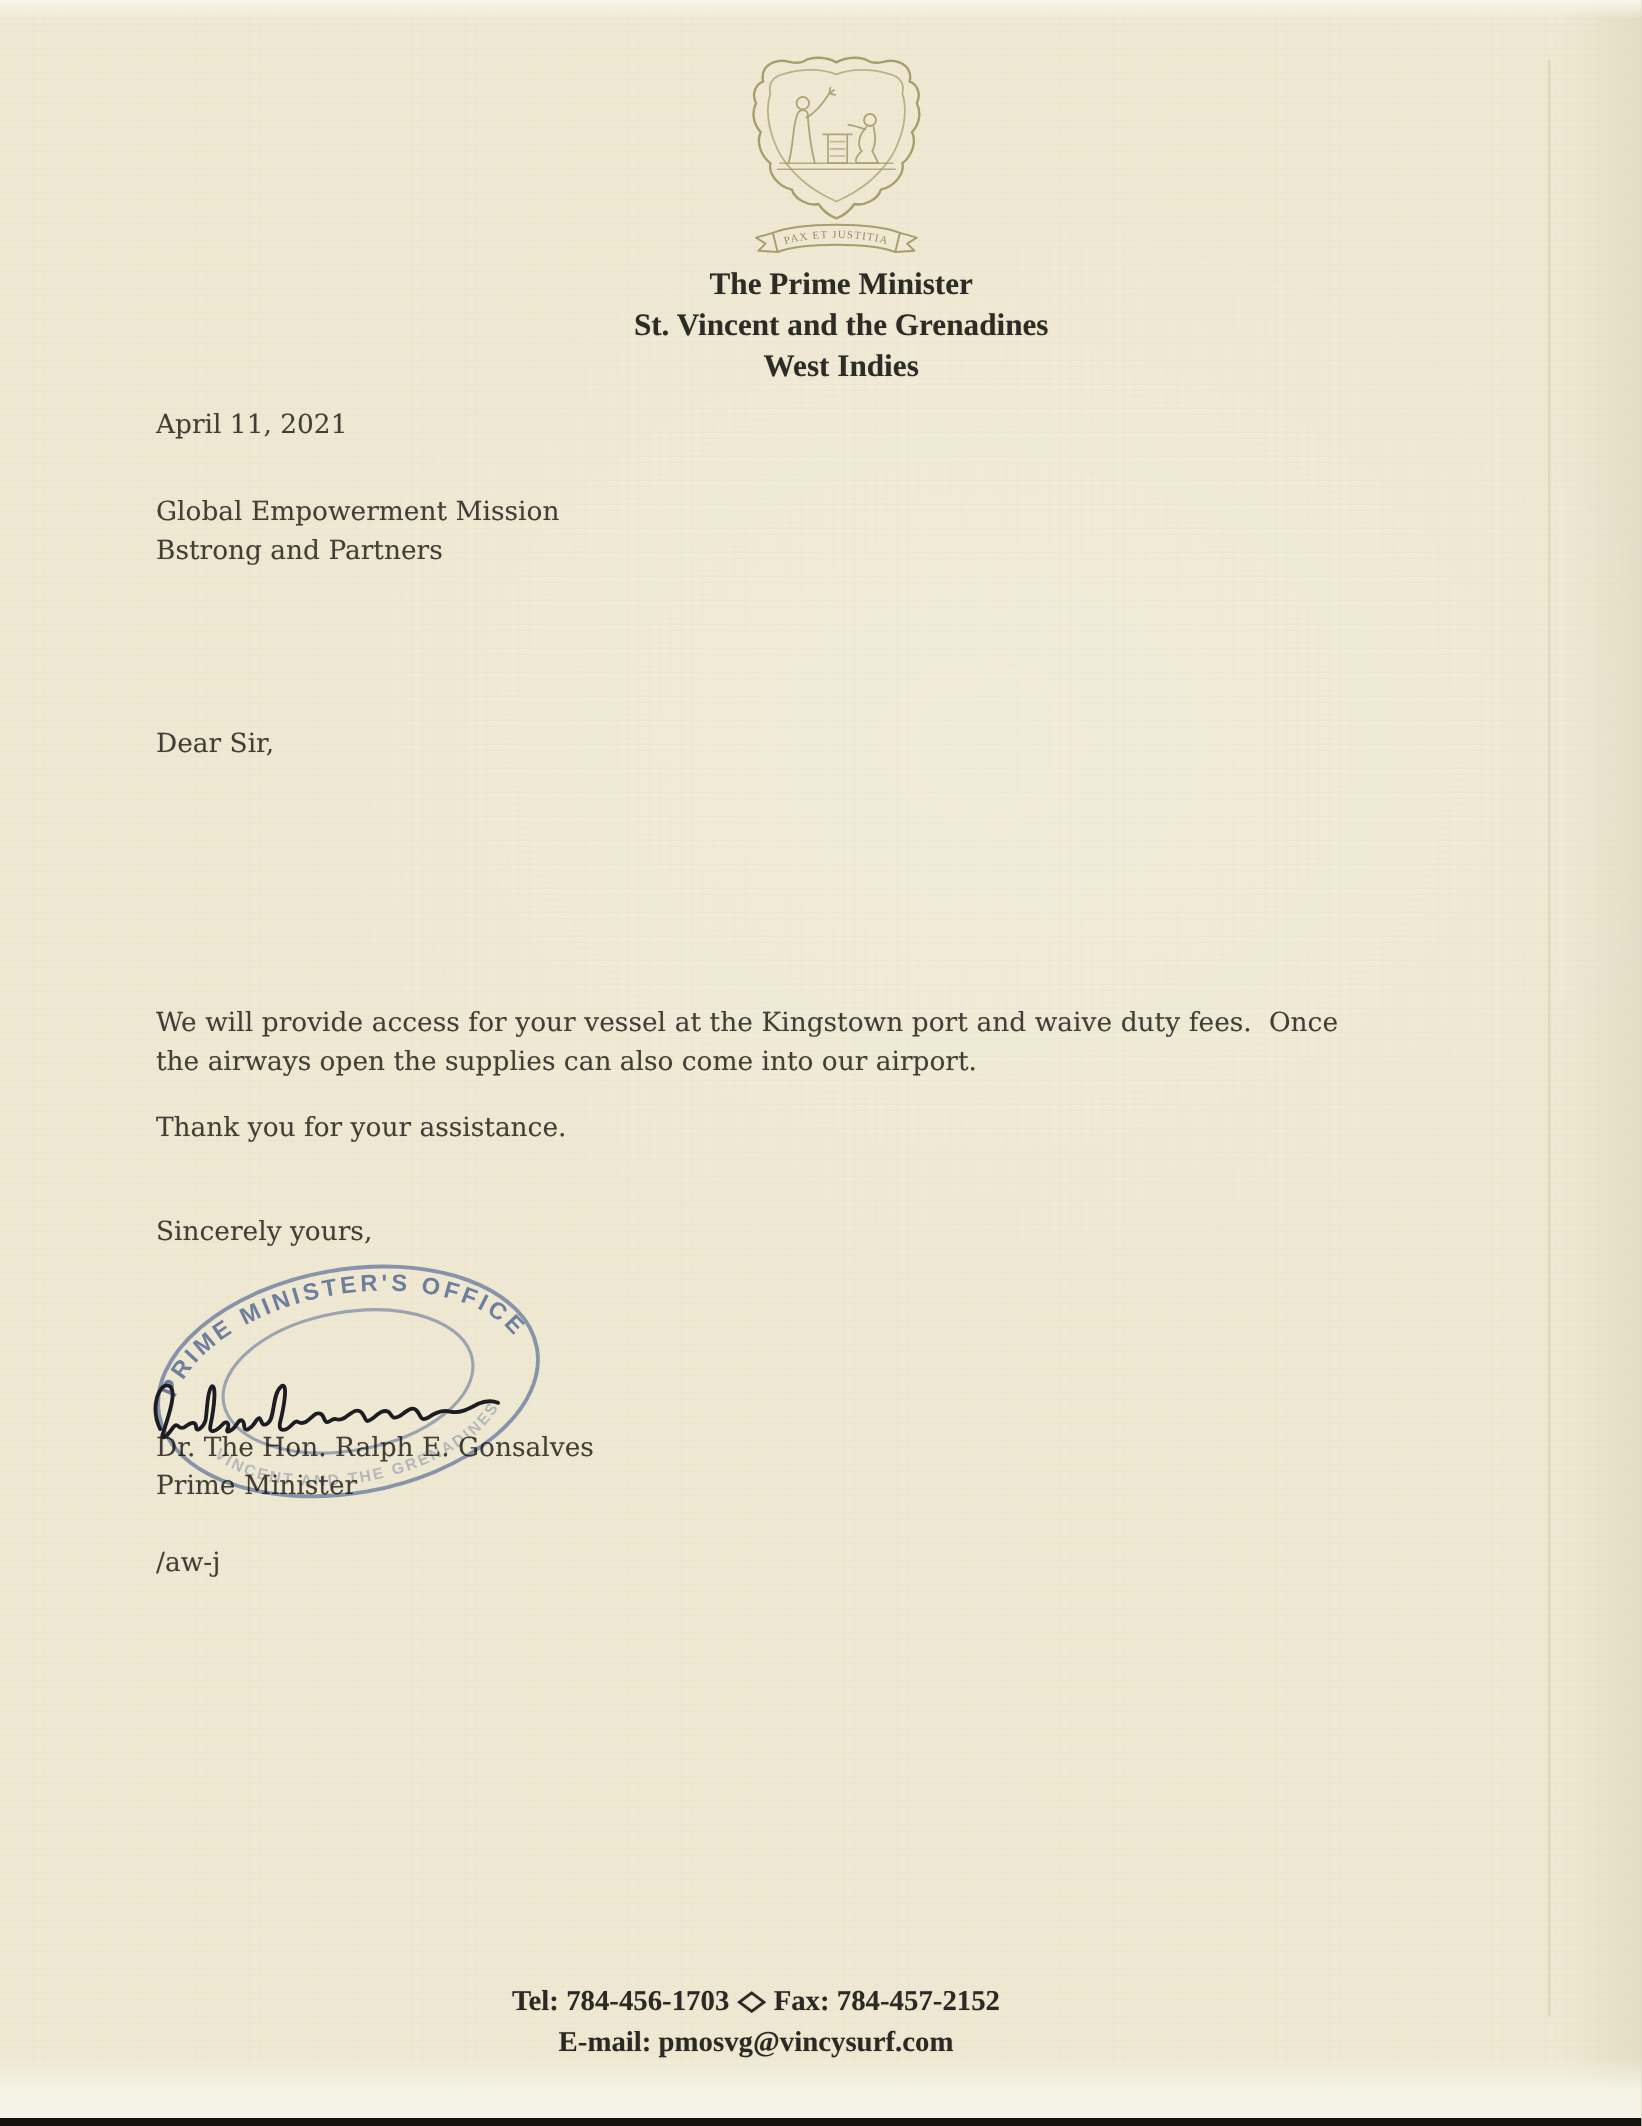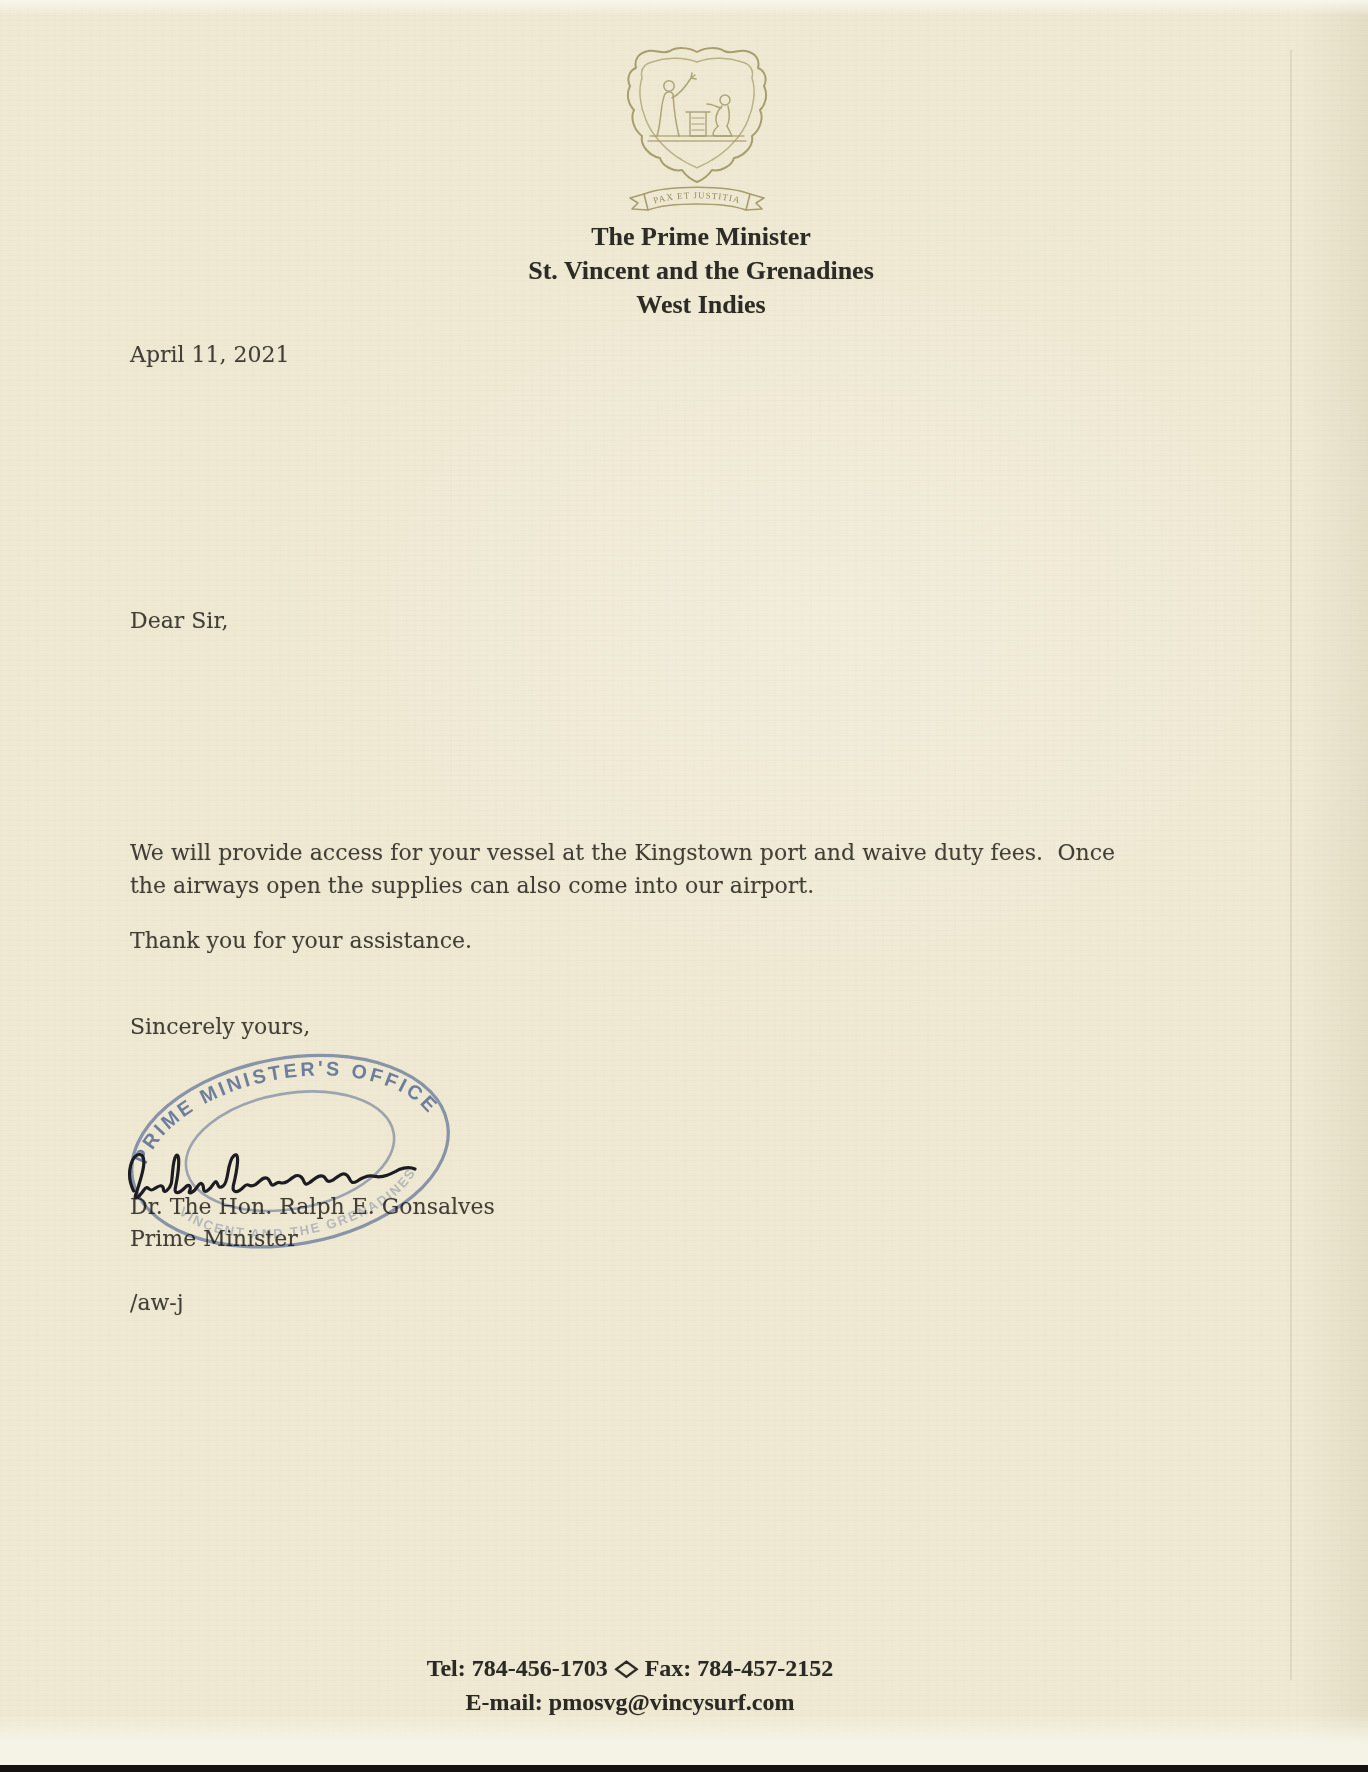--- a/index.html
+++ b/index.html
@@ -114,20 +114,24 @@
   </div>
 
   <div class="letterhead">
     <div>The Prime Minister</div>
     <div>St. Vincent and the Grenadines</div>
     <div>West Indies</div>
   </div>
 
   <div class="abs bodytext date">April 11, 2021</div>
 
+  <div class="abs bodytext recipient">
+    <div>Global Empowerment Mission</div>
+    <div>Bstrong and Partners</div>
+  </div>
 
 
   <div class="abs bodytext salutation">Dear Sir,</div>
 
   <p class="abs bodytext para p2">We will provide access for your vessel at the Kingstown port and waive duty fees.  Once the airways open the supplies can also come into our airport.</p>
   <p class="abs bodytext para p3">Thank you for your assistance.</p>
 
   <div class="abs bodytext closing">Sincerely yours,</div>
 
   <div class="abs bodytext signer-name">Dr. The Hon. Ralph E. Gonsalves</div>

